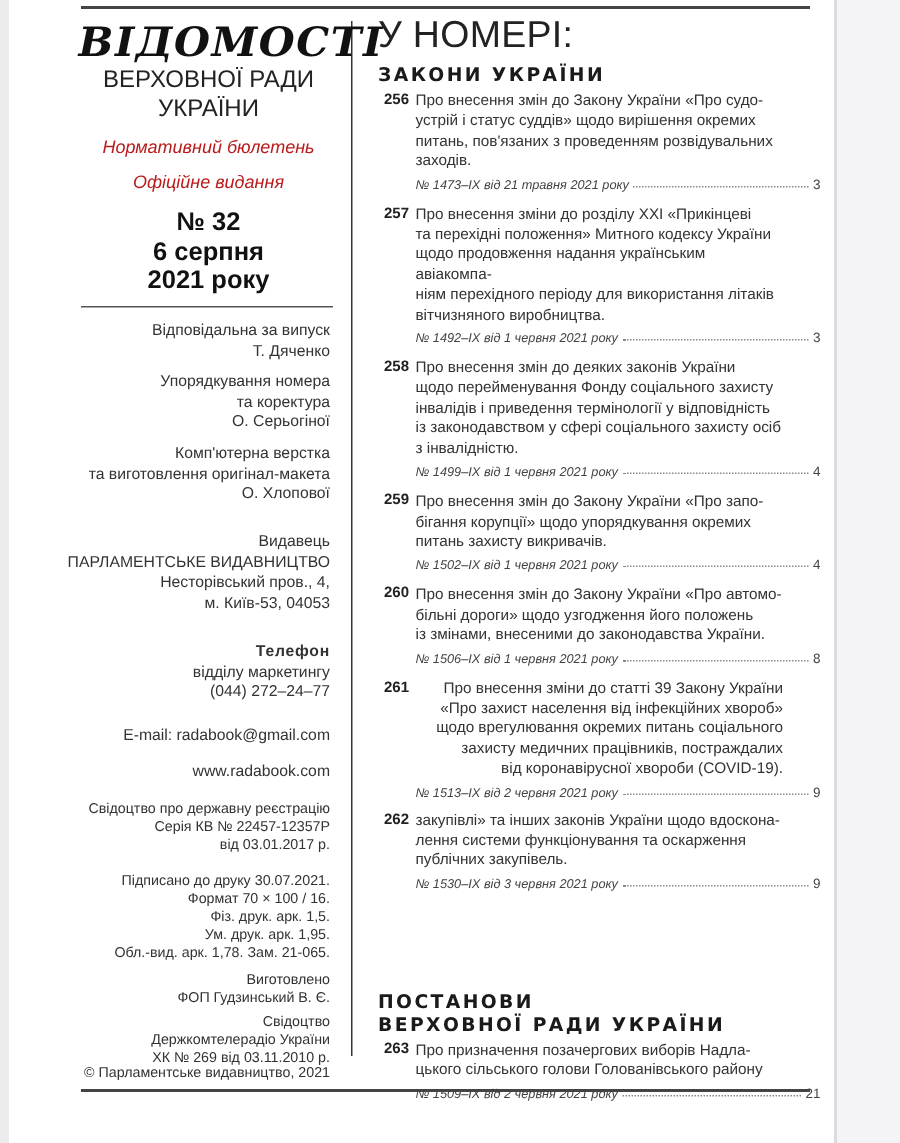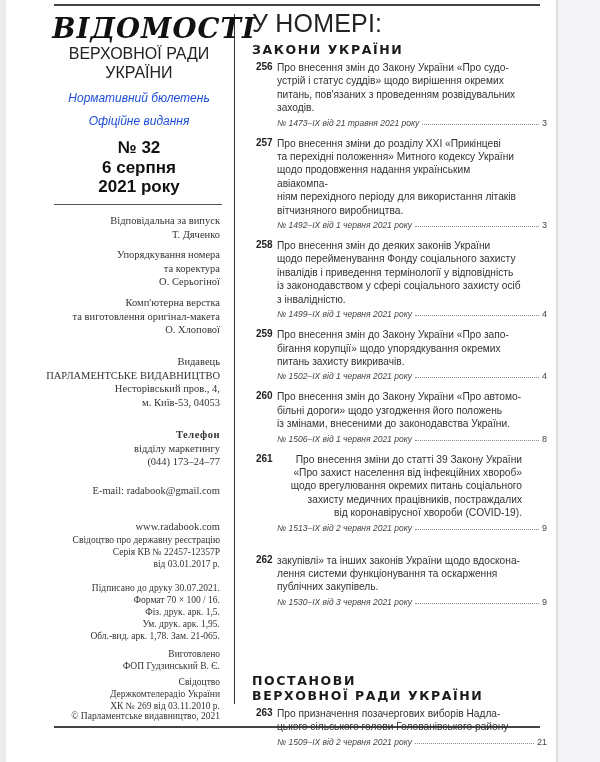--- a/index.html
+++ b/index.html
@@ -7,24 +7,24 @@
   .page{position:absolute;left:6px;top:0;width:550px;height:762px;background:#fff;}
   .edge-r{position:absolute;left:556px;top:0;width:44px;height:762px;background:#f4f4f6;border-left:2px solid #dcdce0;}
   .rule-top{position:absolute;left:54px;top:4px;width:246px;height:2px;background:#444;}
   .rule-top-r{position:absolute;left:240px;top:4px;width:300px;height:2px;background:#444;}
   .vline{position:absolute;left:234px;top:14px;width:1px;height:690px;background:#333;}
   .rule-bottom{position:absolute;left:54px;top:726px;width:486px;height:2px;background:#444;}
   .rule-left-mid{position:absolute;left:54px;top:204px;width:168px;height:1px;background:#555;}
   .masthead{position:absolute;left:54px;top:14px;width:170px;text-align:center;}
   .logo{font-family:"DejaVu Serif",serif;font-weight:bold;font-style:italic;font-size:27px;letter-spacing:1px;color:#111;line-height:30px;transform:scaleX(1.02);}
   .mast-sub{font-size:16px;line-height:19px;color:#222;}
-  .mast-it{font-style:italic;font-size:12px;color:#1d4ed8;margin-top:9px;line-height:14px;}
+  .mast-it{font-style:italic;font-size:12px;color:#b91c1c;margin-top:9px;line-height:14px;}
   .issue-no{font-weight:bold;font-size:17px;color:#111;margin-top:10px;line-height:20px;}
   .issue-date{font-weight:bold;font-size:17px;color:#111;line-height:19px;}
-  .info{position:absolute;left:40px;width:180px;text-align:right;font-size:10.5px;line-height:13.5px;color:#333;font-family:Liberation Serif, serif;}
+  .info{position:absolute;left:40px;width:180px;text-align:right;font-size:10.5px;line-height:13.5px;color:#333;}
   .info .bold{font-weight:bold;letter-spacing:0.5px;}
   .small{font-size:9.5px;line-height:12px;}
 
   
   .right{position:absolute;left:252px;top:8px;width:290px;}
   .toc-title{font-size:25px;line-height:30px;color:#222;letter-spacing:0.2px;}
   .sec-head{font-family:"DejaVu Sans",sans-serif;font-weight:bold;font-size:12.5px;letter-spacing:1.6px;color:#1a1a1a;line-height:15px;}
   .entry{position:relative;margin-top:6px;}
   .entry-no{position:absolute;left:4px;top:0;font-weight:bold;font-size:10px;color:#222;}
   .entry-text{margin-left:25px;font-size:10.2px;line-height:13.4px;color:#333;width:245px;}
@@ -70,26 +70,26 @@
 </div>
 <div class="info" style="top:355px;">
   <div>Видавець</div>
   <div>ПАРЛАМЕНТСЬКЕ ВИДАВНИЦТВО</div>
   <div>Несторівський пров., 4,</div>
   <div>м. Київ-53, 04053</div>
 </div>
 <div class="info" style="top:428px;">
   <div class="bold">Телефон</div>
   <div>відділу маркетингу</div>
-  <div>(044) 173–24–77</div>
+  <div>(044) 272–24–77</div>
 </div>
 <div class="info" style="top:484px;">
   <div>E-mail: radabook@gmail.com</div>
 </div>
-<div class="info" style="top:520px;text-align:right;">
+<div class="info" style="top:508px;text-align:right;">
   <div>www.radabook.com</div>
 </div>
 <div class="info small" style="top:534px;">
   <div>Свідоцтво про державну реєстрацію</div>
   <div>Серія КВ № 22457-12357Р</div>
   <div>від 03.01.2017 р.</div>
 </div>
 <div class="info small" style="top:582px;text-align:right;">
   <div>Підписано до друку 30.07.2021.</div>
   <div>Формат 70 × 100 / 16.</div>
@@ -193,21 +193,21 @@
             <div>щодо врегулювання окремих питань соціального</div>
             <div>захисту медичних працівників, постраждалих</div>
             <div>від коронавірусної хвороби (COVID-19).</div>
           </div>
           <div class="entry-ref">
             <span>№ 1513–IX від 2 червня 2021 року</span>
             <span class="dots"></span>
             <span class="pg">9</span>
           </div>
         </div>
-        <div class="entry" style="margin-top: 21px;">
+        <div class="entry" style="margin-top: 8px;">
           <span class="entry-no">262</span>
           <div class="entry-text">
             <div>закупівлі» та інших законів України щодо вдоскона-</div>
             <div>лення системи функціонування та оскарження</div>
             <div>публічних закупівель.</div>
           </div>
           <div class="entry-ref">
             <span>№ 1530–IX від 3 червня 2021 року</span>
             <span class="dots"></span>
             <span class="pg">9</span>

